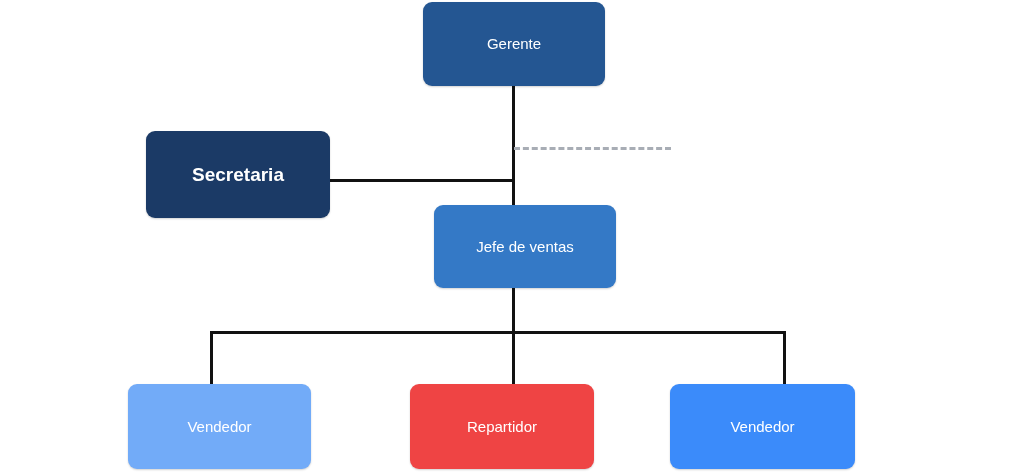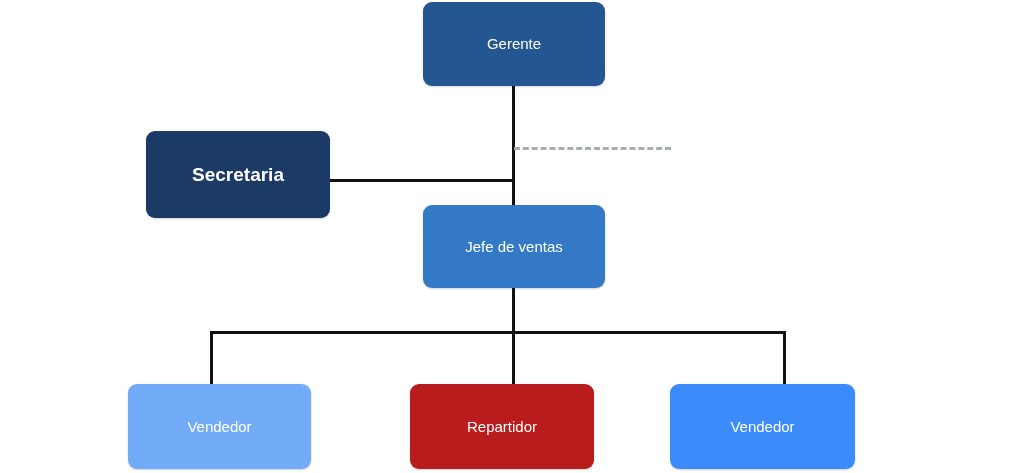--- a/index.html
+++ b/index.html
@@ -72,29 +72,29 @@
 
   <div class="node size-sm" style="left:423px; top:2px; width:182px; height:84px; background:#245692;">
     <span class="node-label">Gerente</span>
   </div>
 
   <div class="node size-md" style="left:146px; top:131px; width:184px; height:87px; background:#1b3a66;">
     <span class="node-label">Secretaria</span>
   </div>
 
 
-  <div class="node size-sm" style="left:423px; top:205px; width:182px; height:83px; background:#3479c6;">
+  <div class="node size-sm" style="left:434px; top:205px; width:182px; height:83px; background:#3479c6;">
     <span class="node-label">Jefe de ventas</span>
   </div>
 
   <div class="node size-sm" style="left:128px; top:384px; width:183px; height:85px; background:#72abf8;">
     <span class="node-label">Vendedor</span>
   </div>
 
-  <div class="node size-sm" style="left:410px; top:384px; width:184px; height:85px; background:#b91c1c;">
+  <div class="node size-sm" style="left:410px; top:384px; width:184px; height:85px; background:#ef4444;">
     <span class="node-label">Repartidor</span>
   </div>
 
   <div class="node size-sm" style="left:670px; top:384px; width:185px; height:85px; background:#3b8bfa;">
     <span class="node-label">Vendedor</span>
   </div>
 
 </div>
 
 </body></html>

